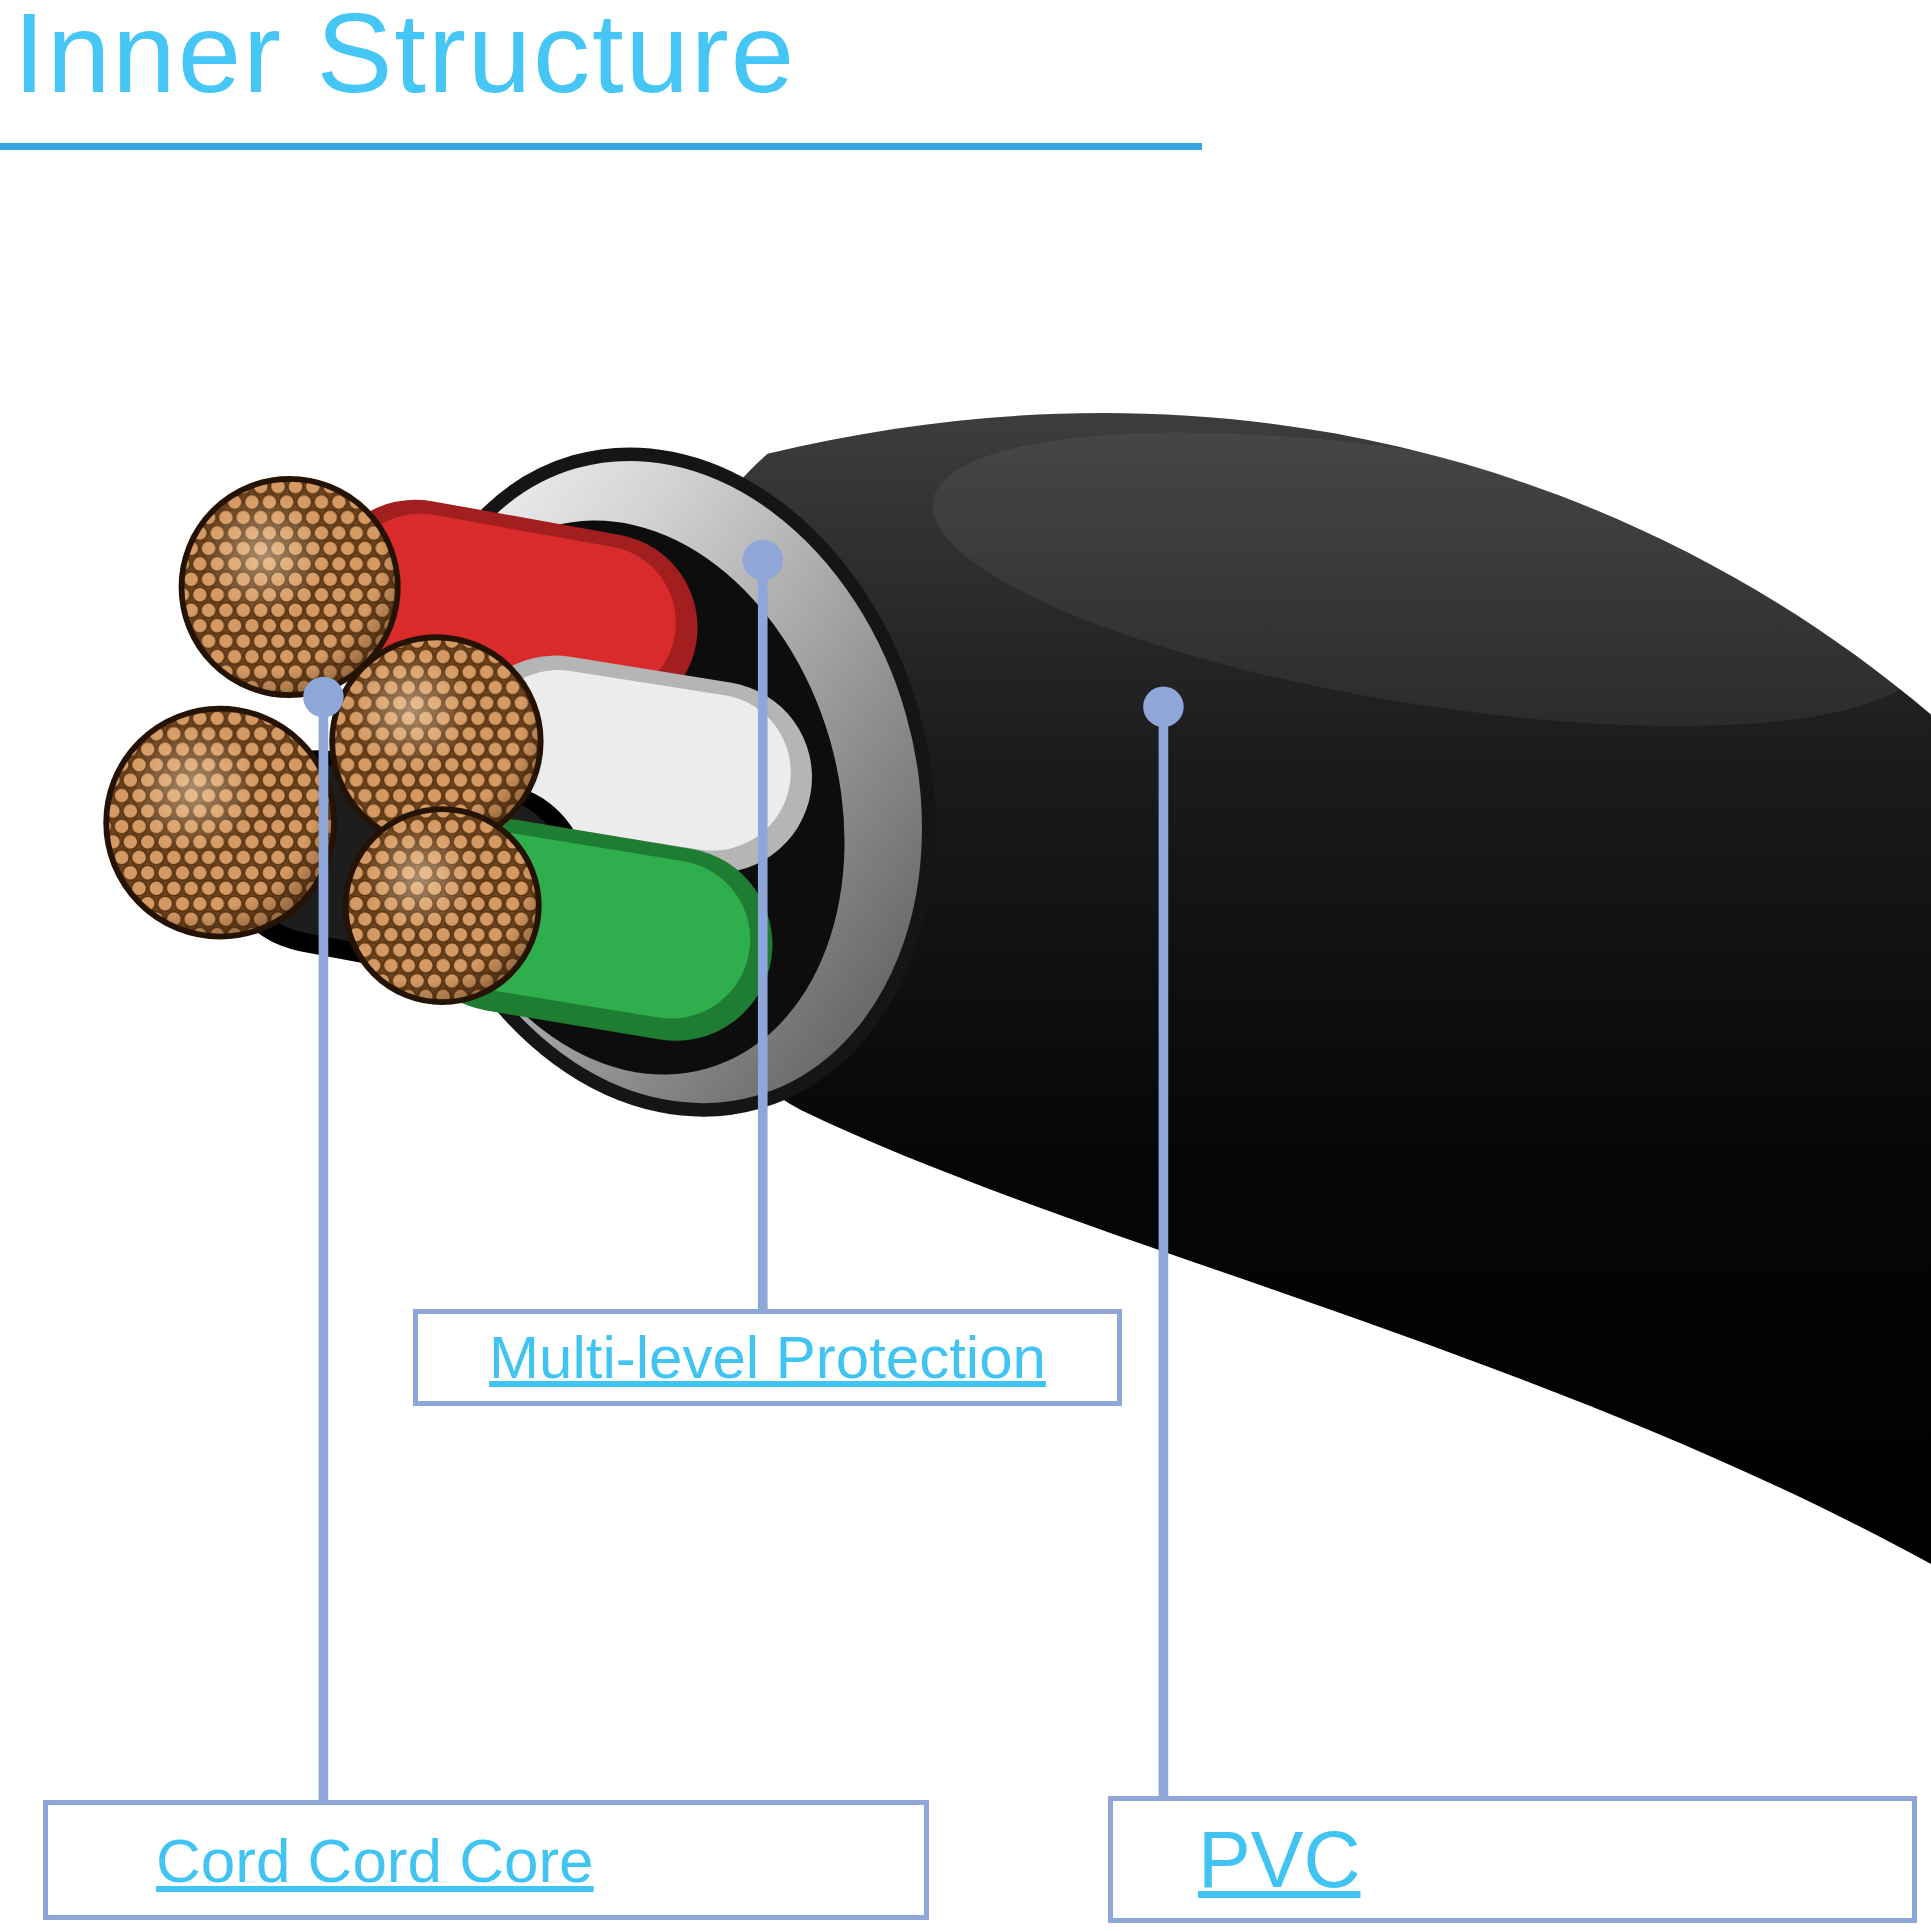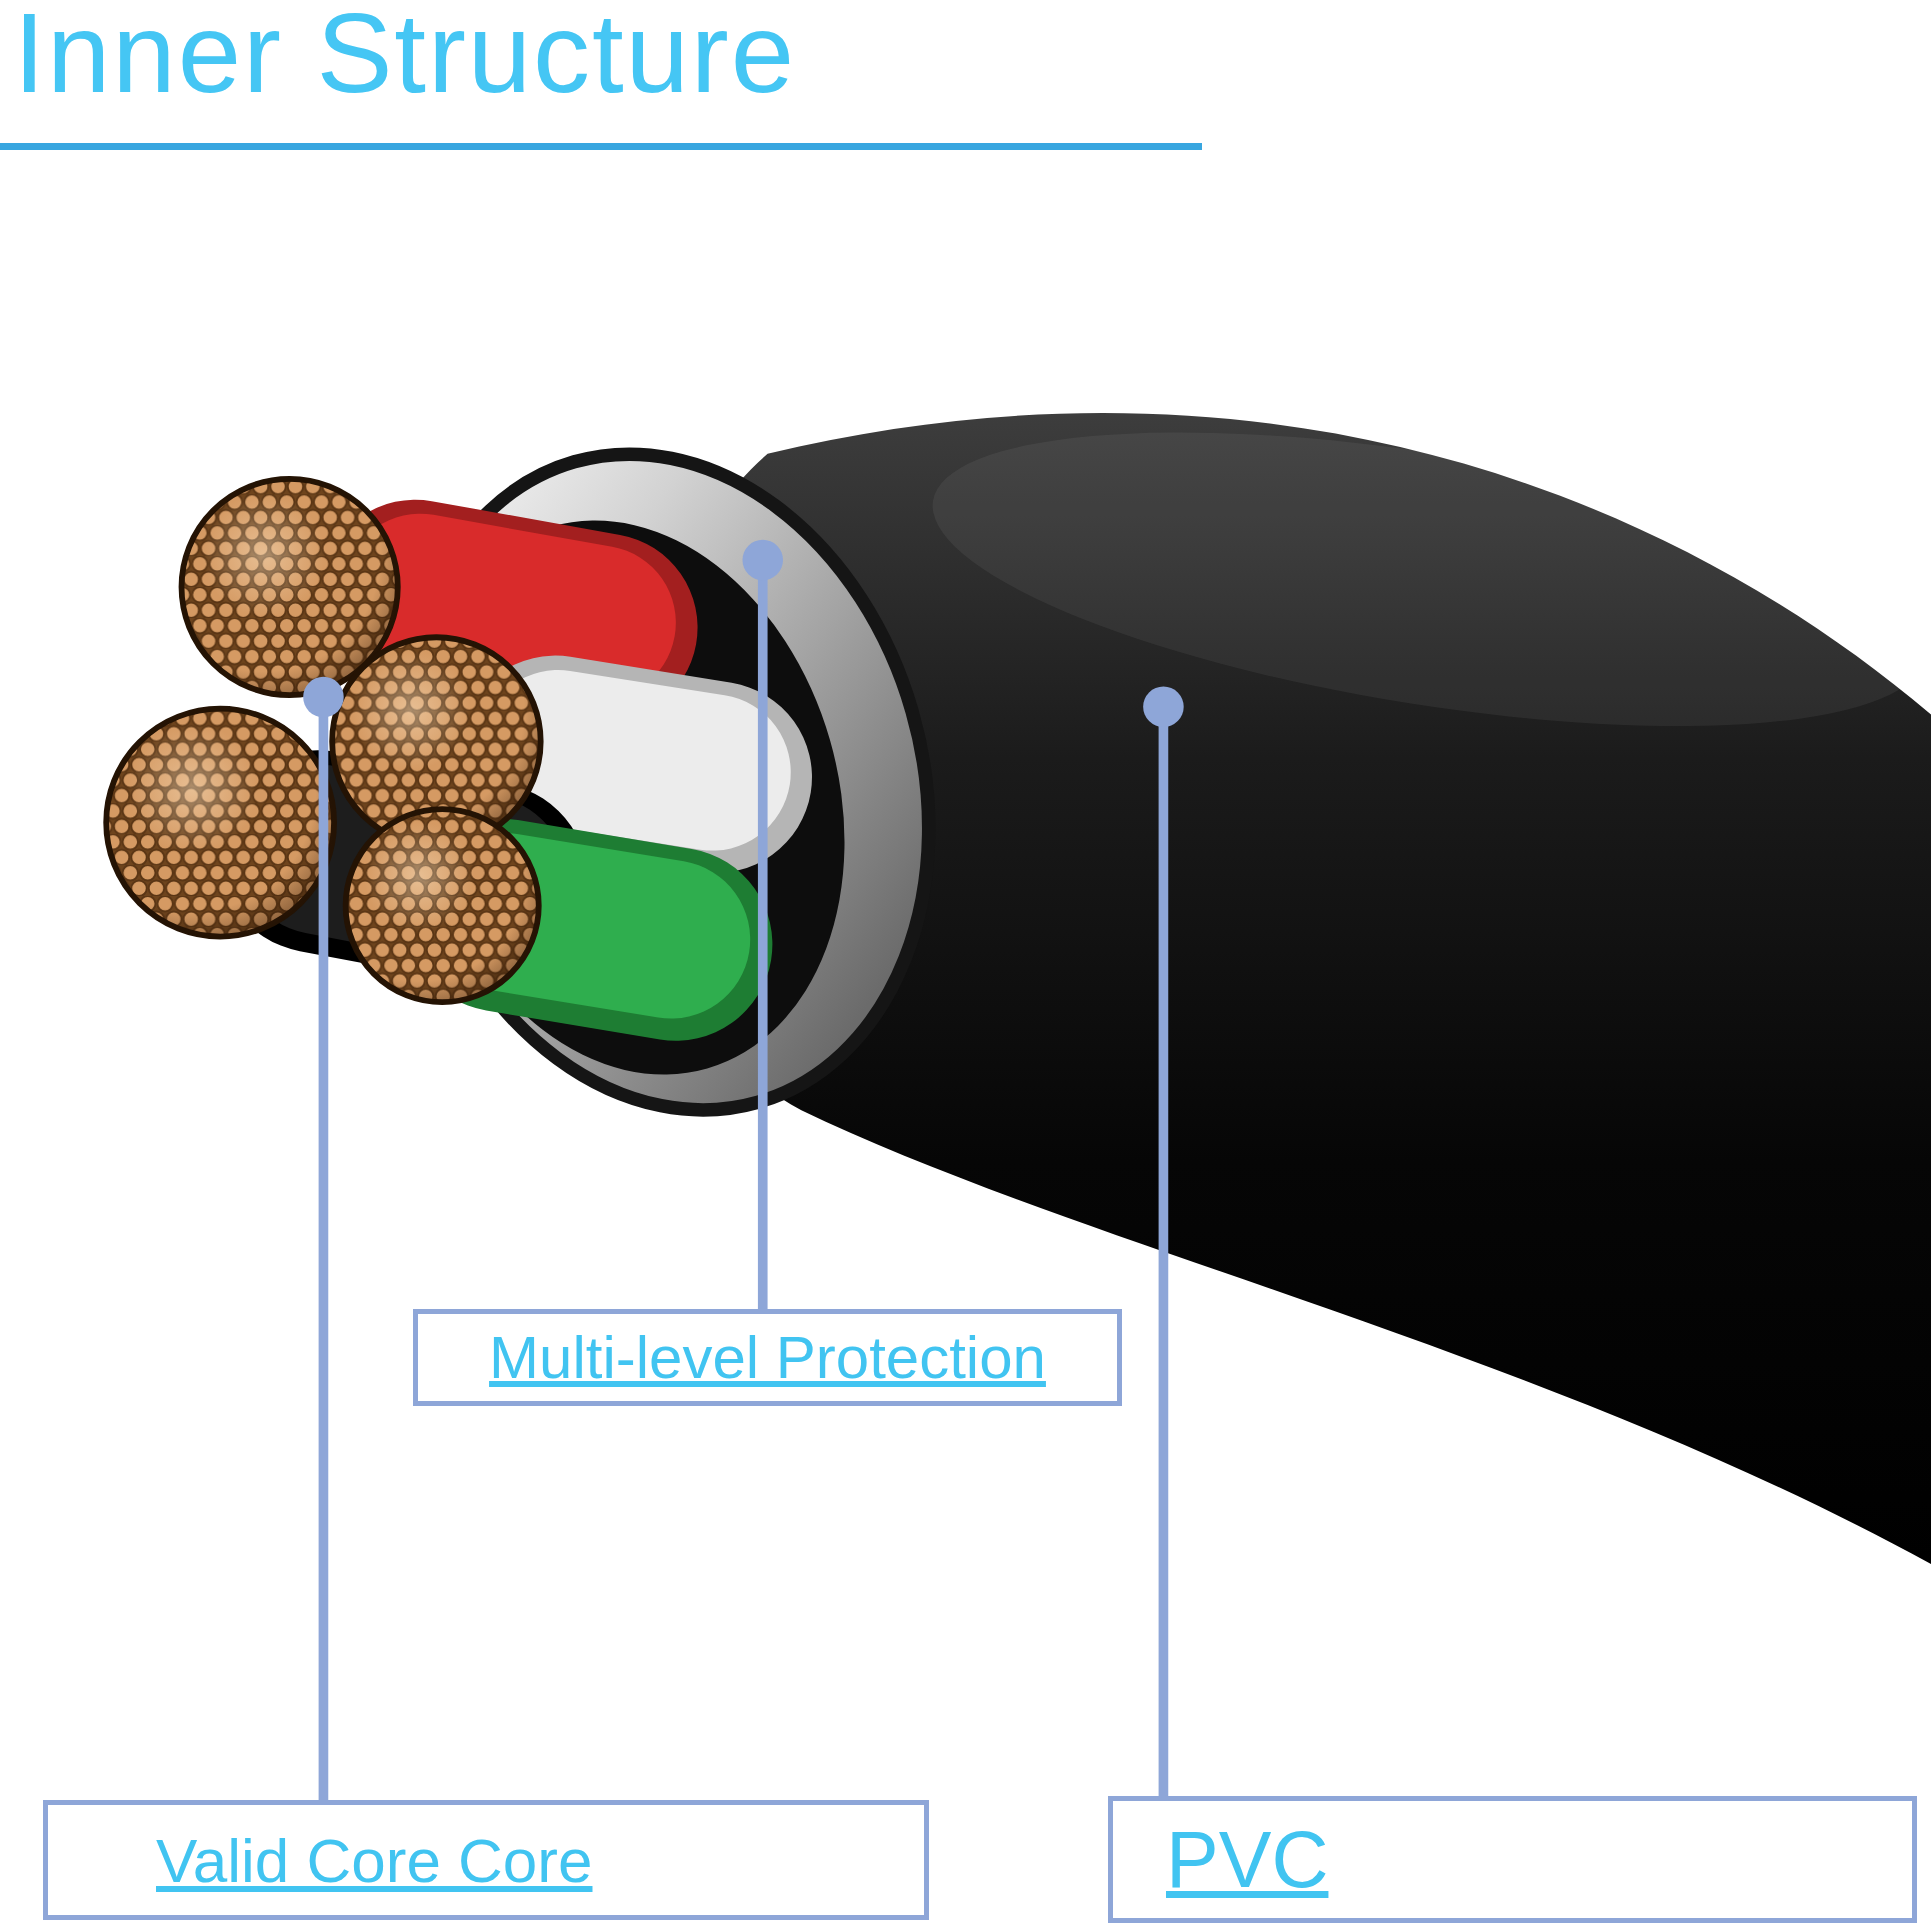--- a/index.html
+++ b/index.html
@@ -64,21 +64,21 @@
     width: 886px;
     height: 120px;
     padding-left: 108px;
     font-size: 62px;
   }
   .box-pvc {
     left: 1108px;
     top: 1796px;
     width: 809px;
     height: 127px;
-    padding-left: 53px;
+    padding-left: 85px;
     font-size: 79px;
   }
 </style>
 </head>
 <body>
 
 <div class="canvas">
 
   <div class="page-title">Inner Structure</div>
   <div class="title-underline"></div>
@@ -173,21 +173,21 @@
       <line x1="1205" y1="732" x2="1205" y2="1862" stroke-width="10"></line>
       <circle cx="1205" cy="732" r="21" stroke="none"></circle>
     </g>
   </svg>
 
   <div class="callout-box box-protection">
     <span>Multi-level Protection</span>
   </div>
 
   <div class="callout-box box-core">
-    <span>Valid Core Core</span>
+    <span>Cord Cord Core</span>
   </div>
 
   <div class="callout-box box-pvc">
     <span>PVC</span>
   </div>
 
 </div>
 
 
 </body></html>

